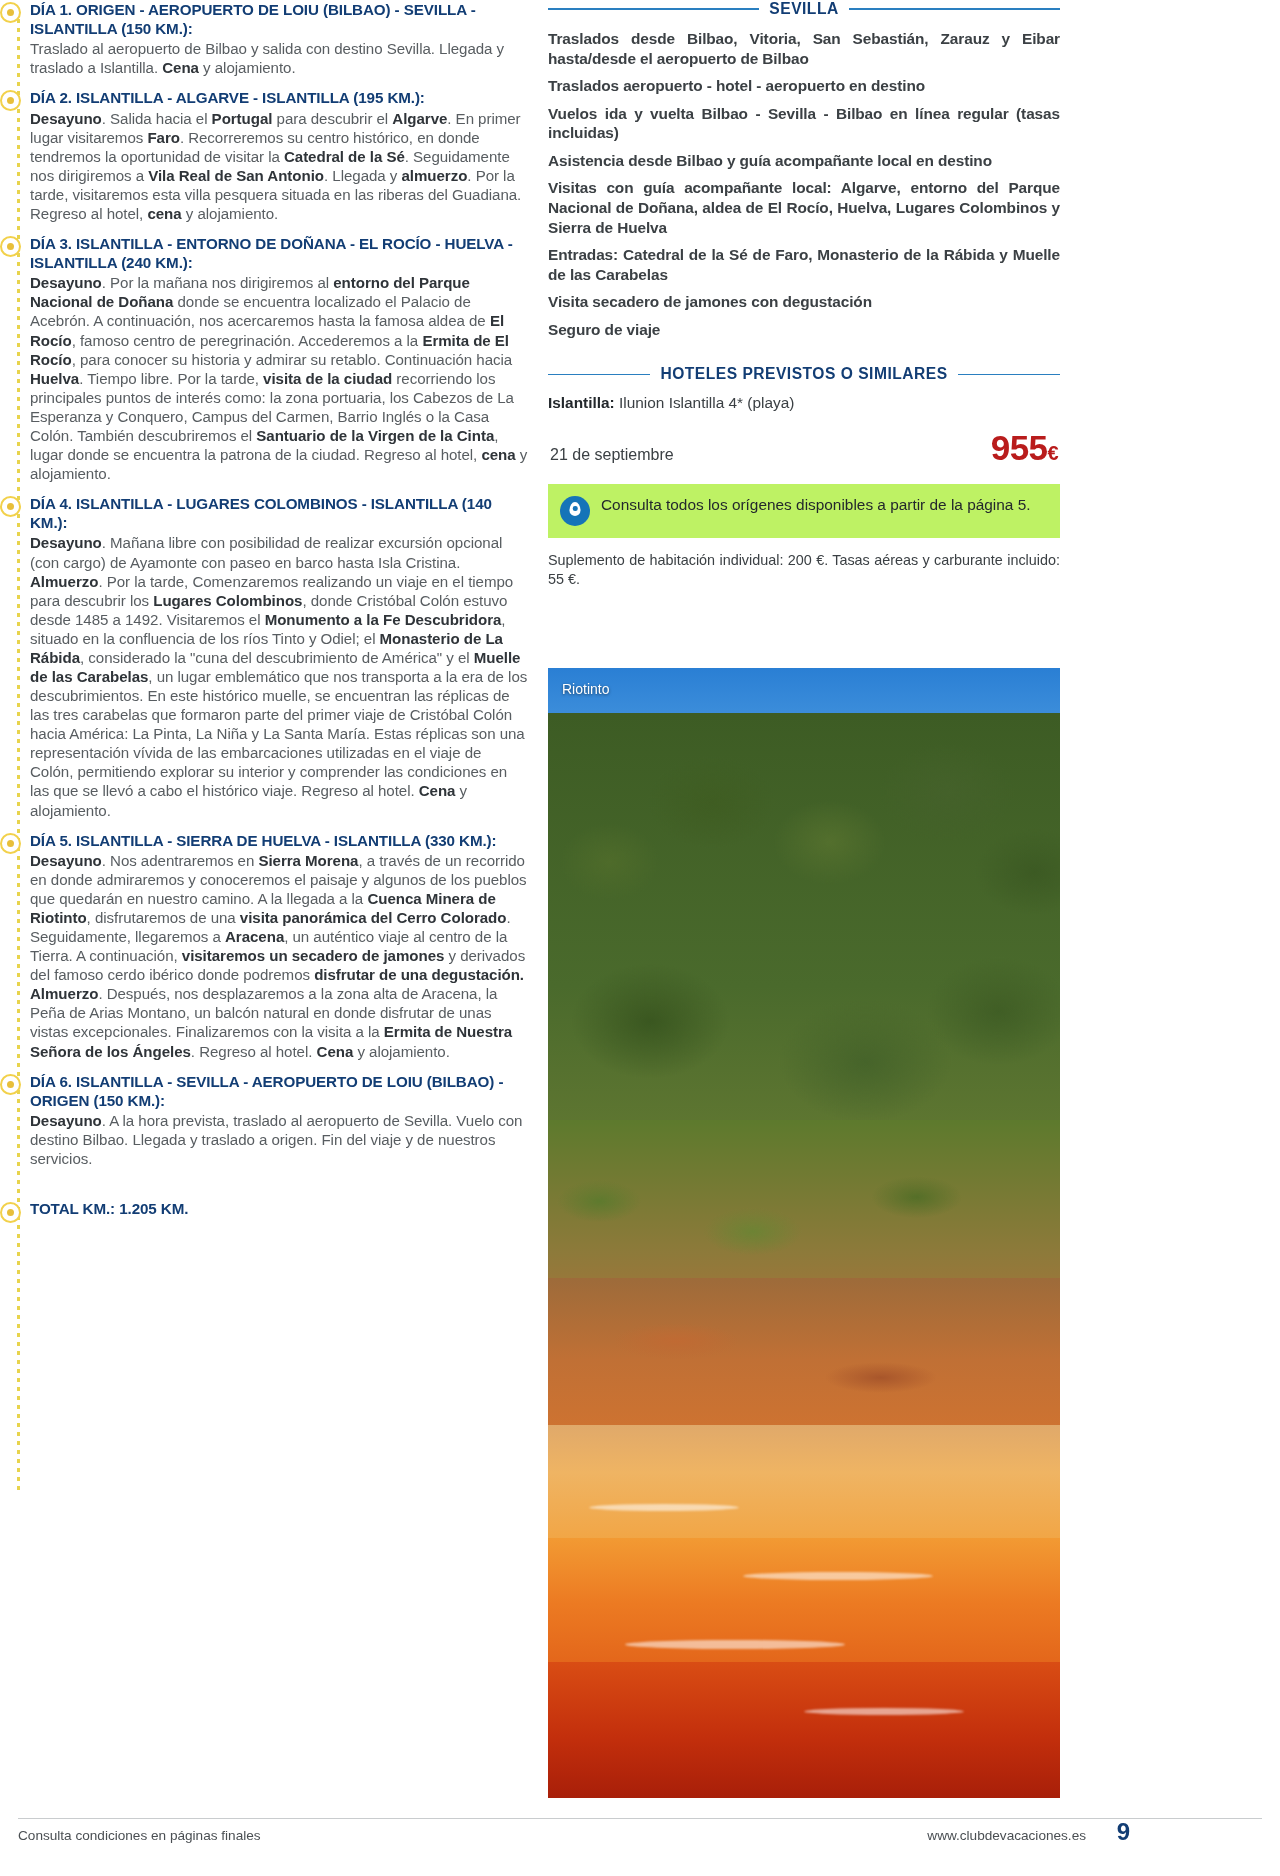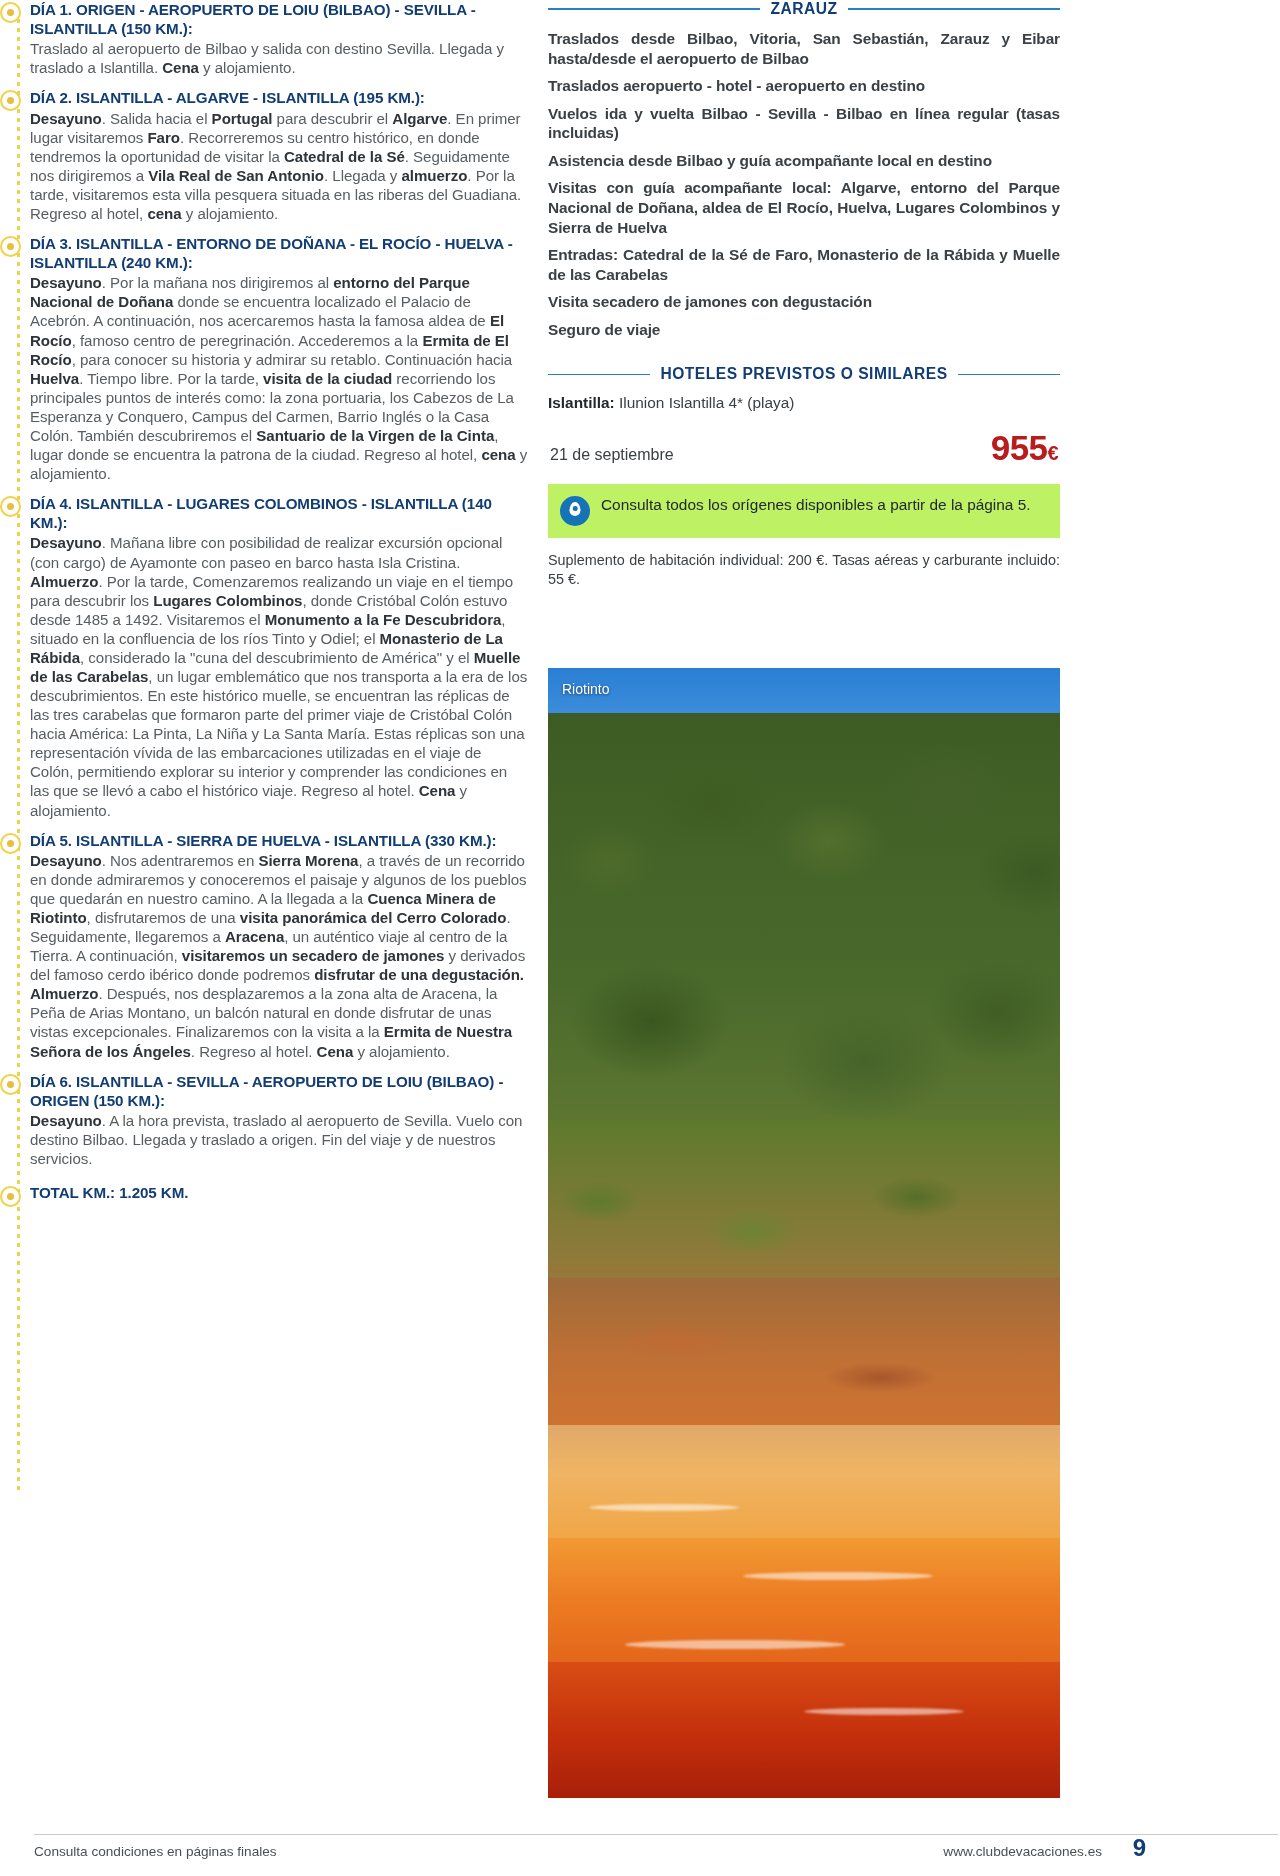--- a/index.html
+++ b/index.html
@@ -41,21 +41,21 @@
   .day-title {
     font-size: 15.2px; font-weight: bold; line-height: 1.26;
     color: #123d74; letter-spacing: -0.1px;
     margin-bottom: 1px;
   }
   .day-body {
     font-size: 15.1px; line-height: 1.265; color: #585d61;
     text-align: left; letter-spacing: -0.05px;
   }
   .day-body b { color: #2f3439; font-weight: bold; }
-  .total-row { position: relative; margin-top: 16px; }
+  .total-row { position: relative; margin-top: 32px; }
   .total-text {
     font-size: 15.2px; font-weight: bold; color: #123d74;
     letter-spacing: -0.1px;
   }
 
   
   .right-col {
     position: absolute; left: 548px; top: 0px; width: 512px;
   }
   .sec-head {
@@ -184,21 +184,21 @@
     position: absolute; left: 0; top: 88%; width: 100%; height: 12%;
     background: linear-gradient(to bottom, #d94d14 0%, #c32f0c 55%, #a81f09 100%);
   }
   .streak {
     position: absolute; background: rgba(255,255,255,0.55);
     border-radius: 50%; filter: blur(1px);
   }
 
   
   .footer {
-    position: absolute; left: 0; bottom: 0; width: 1148px; height: 48px; margin-left: 16px;
+    position: absolute; left: 0; bottom: 16px; width: 1148px; height: 48px;
   }
   .footer-line {
     position: absolute; left: 18px; top: 6px; width: 1244px;
     height: 1px; background: #c9ccce;
   }
   .footer-left {
     position: absolute; left: 18px; top: 16px;
     font-size: 13.6px; color: #4a4f53;
   }
   .footer-right {
@@ -257,21 +257,21 @@
     <div class="total-row">
       <span class="day-marker"></span>
       <div class="total-text">TOTAL KM.: 1.205 KM.</div>
     </div>
   </div>
 
   <div class="right-col">
 
     <div class="sec-head">
       <span class="ln"></span>
-      <span class="txt">ZARAUZ</span>
+      <span class="txt">SEVILLA</span>
       <span class="ln"></span>
     </div>
 
     <div class="incl-list">
       <div class="incl-item">Traslados desde Bilbao, Vitoria, San Sebastián, Zarauz y Eibar hasta/desde el aeropuerto de Bilbao</div>
       <div class="incl-item">Traslados aeropuerto - hotel - aeropuerto en destino</div>
       <div class="incl-item">Vuelos ida y vuelta Bilbao - Sevilla - Bilbao en línea regular (tasas incluidas)</div>
       <div class="incl-item">Asistencia desde Bilbao y guía acompañante local en destino</div>
       <div class="incl-item">Visitas con guía acompañante local: Algarve, entorno del Parque Nacional de Doñana, aldea de El Rocío, Huelva, Lugares Colombinos y Sierra de Huelva</div>
       <div class="incl-item">Entradas: Catedral de la Sé de Faro, Monasterio de la Rábida y Muelle de las Carabelas</div>

